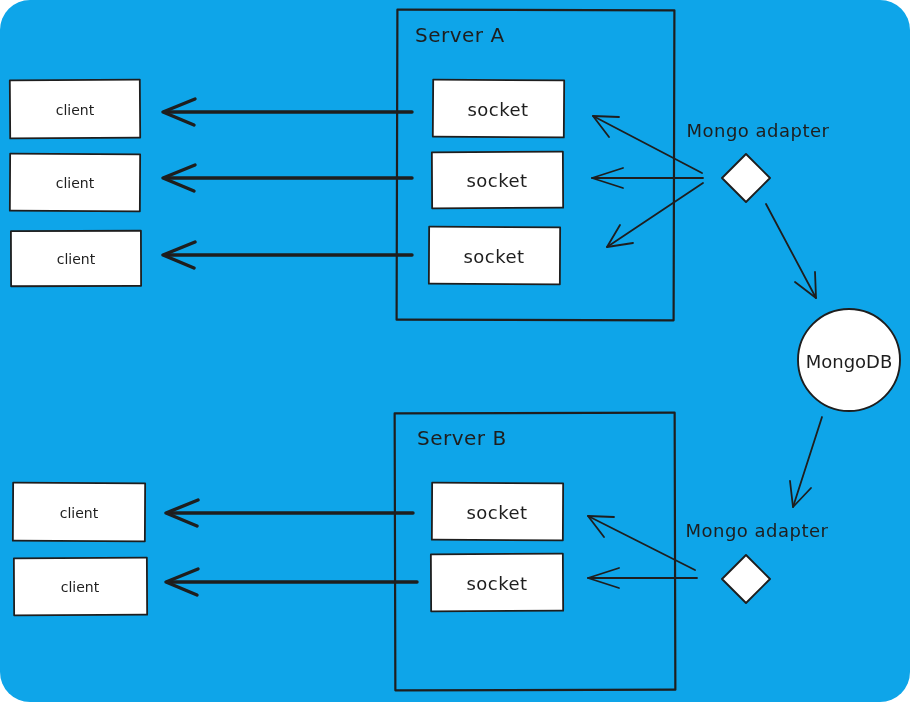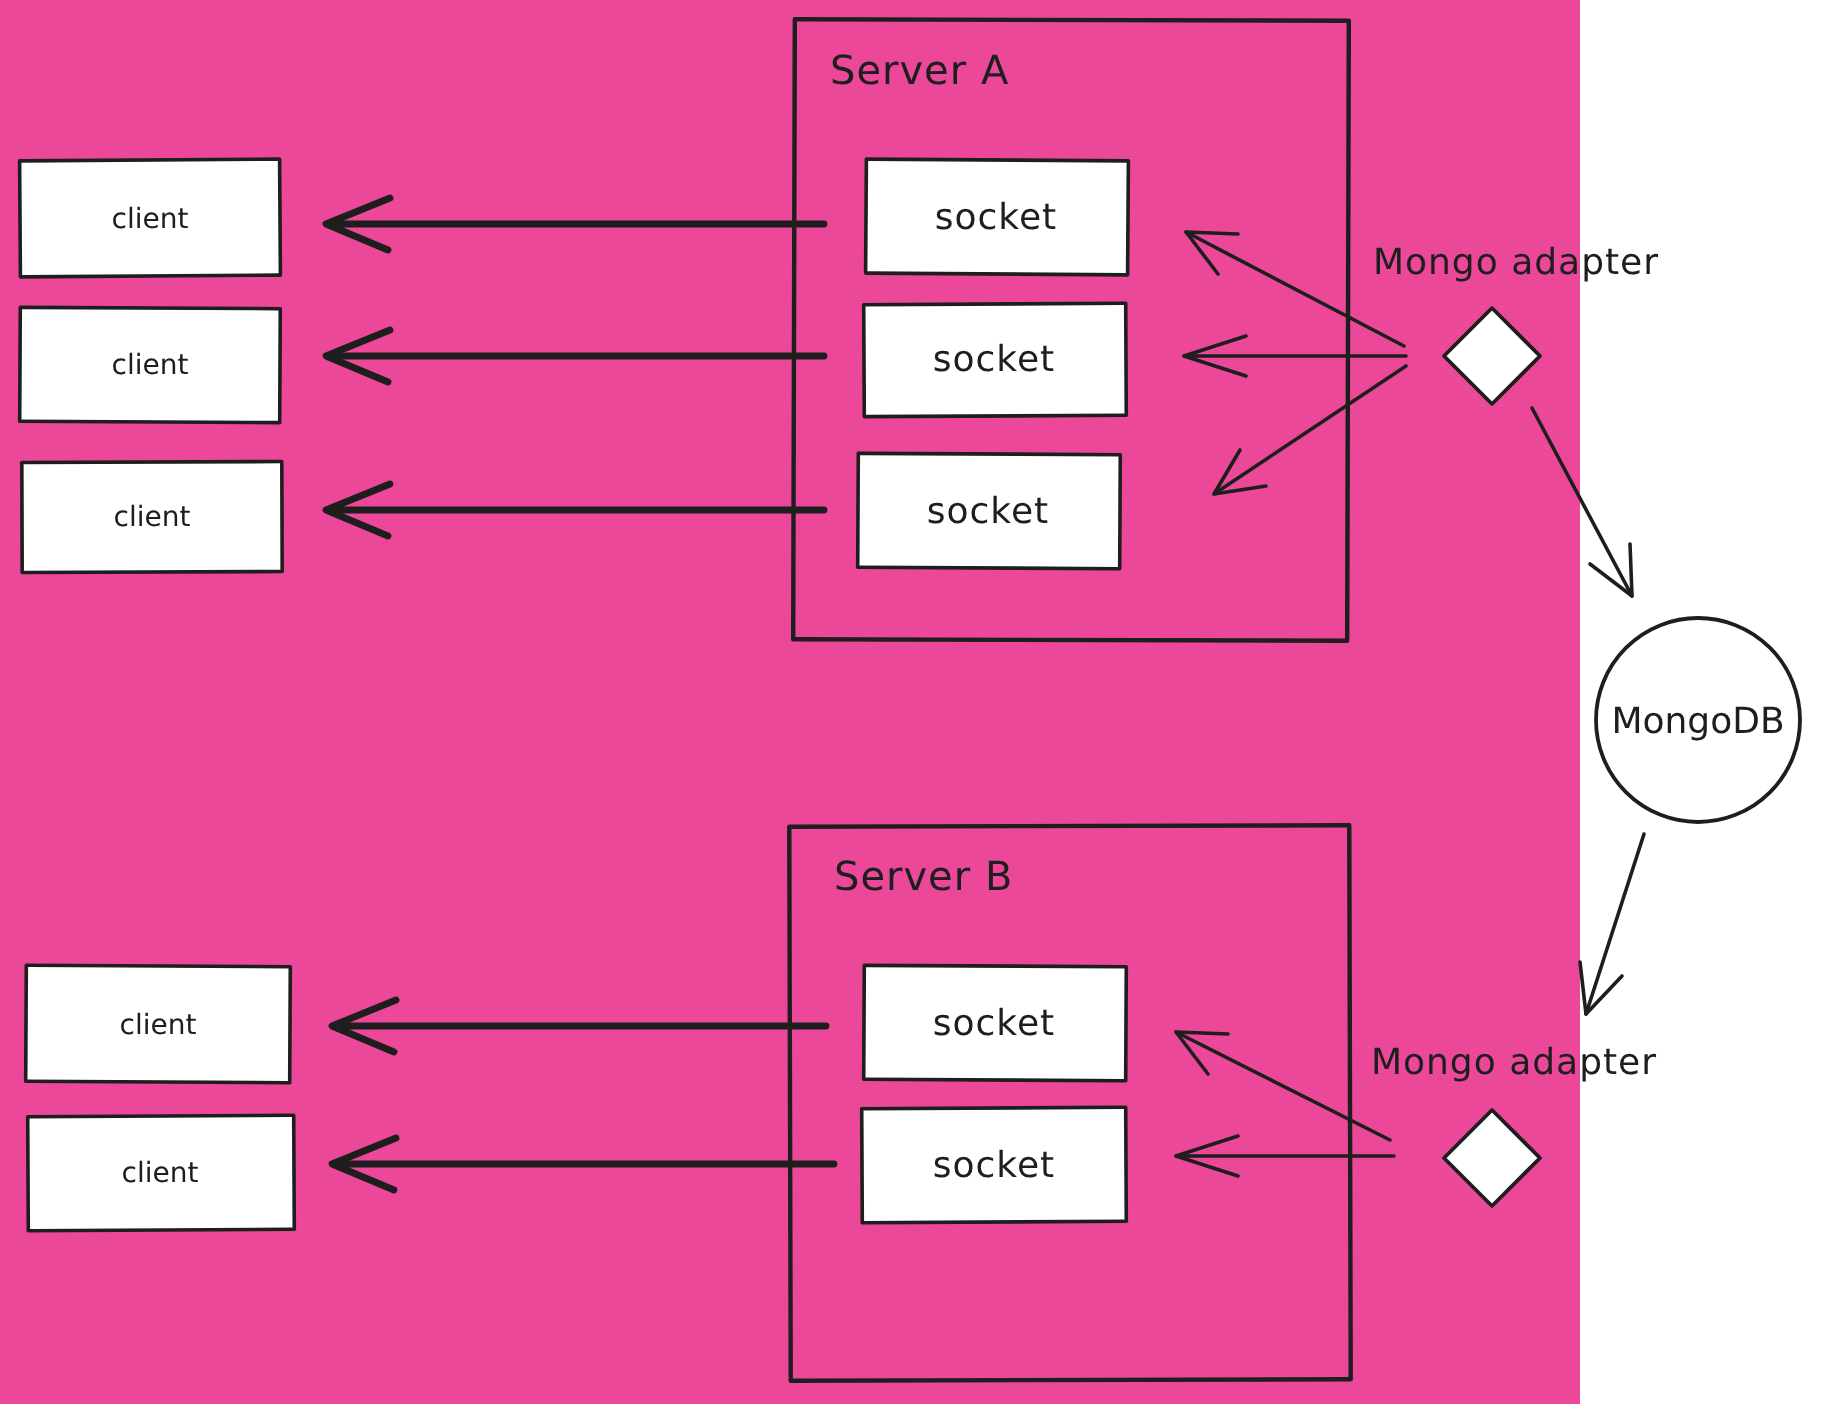--- a/index.html
+++ b/index.html
@@ -1,21 +1,22 @@
 <!DOCTYPE html>
 <html><head>
 <meta charset="utf-8">
 <style>
   html, body { margin: 0; padding: 0; background: #ffffff; }
   .canvas {
     position: relative;
-    width: 790px;
+    width: 910px;
     height: 702px;
-    background: #ec4899;
+    background: #0ea5e9;
     font-family: "DejaVu Sans", sans-serif;
+    border-radius: 30px;
   }
   svg text {
     font-family: "DejaVu Sans", sans-serif;
     fill: #1e1e1e;
   }
   .t-server  { font-size: 20px; letter-spacing: 0.5px; }
   .t-socket  { font-size: 18px; text-anchor: middle; dominant-baseline: central; letter-spacing: 0.5px; }
   .t-client  { font-size: 14px; text-anchor: middle; dominant-baseline: central; }
   .t-adapter { font-size: 18px; text-anchor: middle; letter-spacing: 0.5px; }
   .t-db      { font-size: 18px; text-anchor: middle; dominant-baseline: central; }

